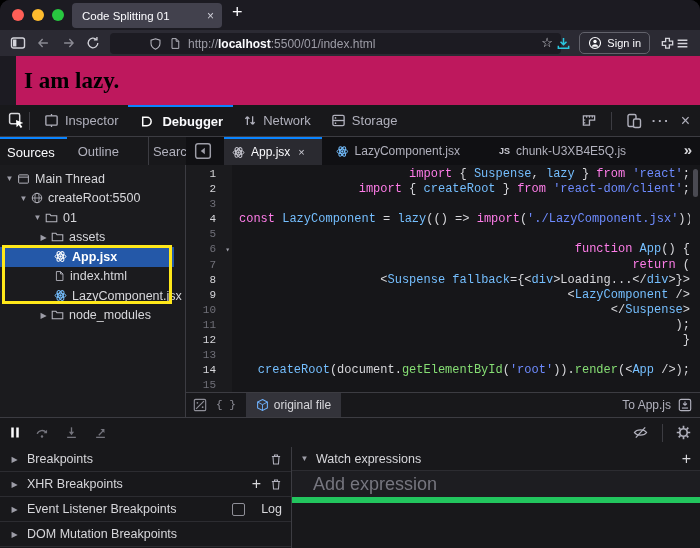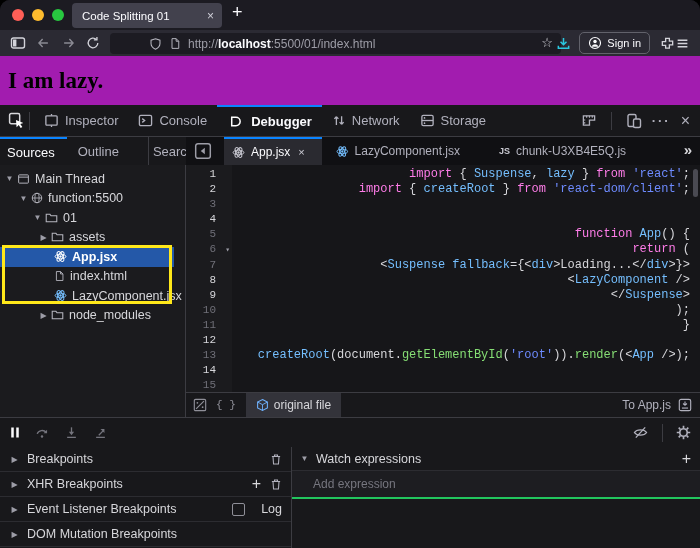--- a/index.html
+++ b/index.html
@@ -20,21 +20,21 @@
   .nav-ic.dim{color:#8b8b94;}
   .urlbar{position:absolute;left:110px;top:33px;width:420px;height:21px;background:#1c1b22;border-radius:4px;
     display:flex;align-items:center;font-size:12px;padding-left:31px;}
   .url-dim{color:#9d9da7;}
   .url-host{color:#fbfbfe;font-weight:bold;}
   .star{position:absolute;right:8px;top:2px;color:#d3d3da;font-size:13px;}
   .chrome-right{position:absolute;right:0;top:30px;height:26px;display:flex;align-items:center;}
   .signin{display:flex;align-items:center;gap:5px;border:1px solid #62626b;border-radius:5px;height:20px;
     padding:0 8px;font-size:11px;color:#fbfbfe;margin:0 10px 0 8px;}
   
-  .page{position:absolute;left:0;top:56px;right:0;height:49px;background:#a21caf;border-bottom:1px solid #4a4a52;}
+  .page{position:absolute;left:16px;top:56px;right:0;height:49px;background:#be185d;border-bottom:1px solid #4a4a52;}
   .page h1{margin:0;padding:12px 8px 0;font-family:"Liberation Serif",serif;font-weight:bold;font-size:23px;color:#000;}
   
   .devtools{position:absolute;left:0;top:105px;right:0;bottom:0;background:#18181b;font-size:13px;color:#b1b1bd;}
   .dt-toolbar{position:absolute;left:0;top:0;right:0;height:31px;border-bottom:1px solid #3c3c42;display:flex;align-items:center;}
   .dtt{display:flex;align-items:center;gap:6px;height:31px;padding:0 10px;box-sizing:border-box;}
   .dtt.active{color:#fbfbfe;font-weight:bold;border-top:2px solid #0a84ff;padding-top:0;gap:8px;}
   .vsep{width:1px;height:18px;background:#3c3c42;margin:0 4px;}
   .tool-right{margin-left:auto;display:flex;align-items:center;gap:10px;margin-right:10px;color:#b1b1bd;}
   .dots{letter-spacing:2px;font-weight:bold;font-size:13px;}
   .xclose{font-size:16px;}
@@ -85,21 +85,21 @@
   .bp-col{position:absolute;left:0;top:0;width:292px;bottom:0;border-right:1px solid #3c3c42;box-sizing:border-box;}
   .sect{height:25px;display:flex;align-items:center;border-bottom:1px solid #2c2c31;font-size:12.5px;color:#d7d7db;padding-left:9px;box-sizing:border-box;}
   .sect .tw{margin-right:7px;}
   .sect-icons{margin-left:auto;display:flex;align-items:center;gap:9px;margin-right:9px;color:#b1b1bd;}
   .plus{font-size:16px;color:#d7d7db;line-height:1;}
   .chk{width:11px;height:11px;border:1px solid #8f8f98;border-radius:2px;}
   .logwrap{display:flex;align-items:center;gap:16px;margin-left:auto;margin-right:9px;}
   .watch-col{position:absolute;left:292px;top:0;right:0;bottom:0;}
   .watch-head{height:23px;display:flex;align-items:center;border-bottom:1px solid #2c2c31;padding-left:7px;font-size:12.5px;color:#d7d7db;}
   .watch-head .tw{margin-right:6px;}
-  .addexp{height:26px;display:flex;align-items:center;background:#1d1d21;border-bottom:2px solid #22c55e;padding-left:21px;font-size:12px;color:#76767f;}
+  .addexp{height:26px;display:flex;align-items:center;background:#1d1d21;border-bottom:6px solid #22c55e;padding-left:21px;font-size:18px;color:#76767f;}
 </style>
 </head>
 <body>
 
 <div class="window">
 
   <div class="tabbar">
     <div class="lights">
       <div class="light" style="background:#ff5f57"></div>
       <div class="light" style="background:#febc2e"></div>
@@ -192,27 +192,20 @@
           </svg>
       </span>
       <span class="vsep"></span>
       <div class="dtt">
         <svg width="15" height="15" viewBox="0 0 16 16">
             <rect x="2" y="3" width="12" height="10" rx="1" fill="none" stroke="currentColor" stroke-width="1.4"></rect>
             <path d="M8 1v2M8 13v2" stroke="currentColor" stroke-width="1.4"></path>
           </svg>
         <span>Inspector</span>
       </div>
-      <div class="dtt">
-        <svg width="15" height="15" viewBox="0 0 16 16">
-            <rect x="1.5" y="2.5" width="13" height="11" rx="1.5" fill="none" stroke="currentColor" stroke-width="1.4"></rect>
-            <path d="M4.5 6l2.6 2-2.6 2" fill="none" stroke="currentColor" stroke-width="1.4"></path>
-          </svg>
-        <span>Console</span>
-      </div>
       <div class="dtt active">
         <svg width="16" height="15" viewBox="0 0 16 16">
             <path d="M4.5 3.5h4.5a4.5 4.5 0 0 1 0 9H4.5Z" fill="none" stroke="#fff" stroke-width="1.6"></path>
           </svg>
         <span>Debugger</span>
       </div>
       <div class="dtt">
         <svg width="14" height="15" viewBox="0 0 16 16">
             <path d="M5 13V3.5M5 3.5 2.7 6.1M5 3.5l2.3 2.6" fill="none" stroke="currentColor" stroke-width="1.5"></path>
             <path d="M11 3v9.5M11 12.5l-2.3-2.6M11 12.5l2.3-2.6" fill="none" stroke="currentColor" stroke-width="1.5"></path>
@@ -304,21 +297,21 @@
       </div>
       <div class="trow" style="padding-left:18px">
         <span class="tw">▼</span>
         <span class="ti">
             <svg width="12" height="12" viewBox="0 0 16 16">
               <circle cx="8" cy="8" r="6.3" fill="none" stroke="currentColor" stroke-width="1.3"></circle>
               <ellipse cx="8" cy="8" rx="2.8" ry="6.3" fill="none" stroke="currentColor" stroke-width="1.1"></ellipse>
               <path d="M1.7 8h12.6" stroke="currentColor" stroke-width="1.1"></path>
             </svg>
           </span>
-        <span>function:5500</span>
+        <span>createRoot:5500</span>
       </div>
       <div class="trow" style="padding-left:32px">
         <span class="tw">▼</span>
         <span class="ti">
             <svg width="13" height="12" viewBox="0 0 16 14">
               <path d="M1.5 2.5h4.6l1.3 1.8h7.1v7.2h-13Z" fill="none" stroke="currentColor" stroke-width="1.3"></path>
             </svg>
           </span>
         <span>01</span>
       </div>
@@ -401,20 +394,21 @@
           <div class="gl">11</div>
           <div class="gl bright">12</div>
           <div class="gl">13</div>
           <div class="gl bright">14</div>
           <div class="gl">15</div>
         </div>
       <div class="codecol">
           <div class="cl"><span class="tk-k">import</span><span class="tk-p"> { </span><span class="tk-v">Suspense</span><span class="tk-p">, </span><span class="tk-v">lazy</span><span class="tk-p"> } </span><span class="tk-k">from</span><span class="tk-p"> </span><span class="tk-s">'react'</span><span class="tk-p">;</span></div>
           <div class="cl"><span class="tk-k">import</span><span class="tk-p"> { </span><span class="tk-v">createRoot</span><span class="tk-p"> } </span><span class="tk-k">from</span><span class="tk-p"> </span><span class="tk-s">'react-dom/client'</span><span class="tk-p">;</span></div>
           <div class="cl"></div>
+          <div class="cl"><span class="tk-k">const</span><span class="tk-p"> </span><span class="tk-v">LazyComponent</span><span class="tk-p"> = </span><span class="tk-v">lazy</span><span class="tk-p">(() =&gt; </span><span class="tk-k">import</span><span class="tk-p">(</span><span class="tk-s">'./LazyComponent.jsx'</span><span class="tk-p">))</span></div>
           <div class="cl"></div>
           <div class="cl"><span class="tk-k">function</span><span class="tk-p"> </span><span class="tk-v">App</span><span class="tk-p">() {</span></div>
           <div class="cl"><span class="tk-p">  </span><span class="tk-k">return</span><span class="tk-p"> (</span></div>
           <div class="cl"><span class="tk-p">    &lt;</span><span class="tk-v">Suspense</span><span class="tk-p"> </span><span class="tk-v">fallback</span><span class="tk-p">={&lt;</span><span class="tk-v">div</span><span class="tk-p">&gt;Loading...&lt;/</span><span class="tk-v">div</span><span class="tk-p">&gt;}&gt;</span></div>
           <div class="cl"><span class="tk-p">      &lt;</span><span class="tk-v">LazyComponent</span><span class="tk-p"> /&gt;</span></div>
           <div class="cl"><span class="tk-p">    &lt;/</span><span class="tk-v">Suspense</span><span class="tk-p">&gt;</span></div>
           <div class="cl"><span class="tk-p">  );</span></div>
           <div class="cl"><span class="tk-p">}</span></div>
           <div class="cl"></div>
           <div class="cl"><span class="tk-v">createRoot</span><span class="tk-p">(document.</span><span class="tk-f">getElementById</span><span class="tk-p">(</span><span class="tk-s">'root'</span><span class="tk-p">)).</span><span class="tk-f">render</span><span class="tk-p">(&lt;</span><span class="tk-v">App</span><span class="tk-p"> /&gt;);</span></div>

